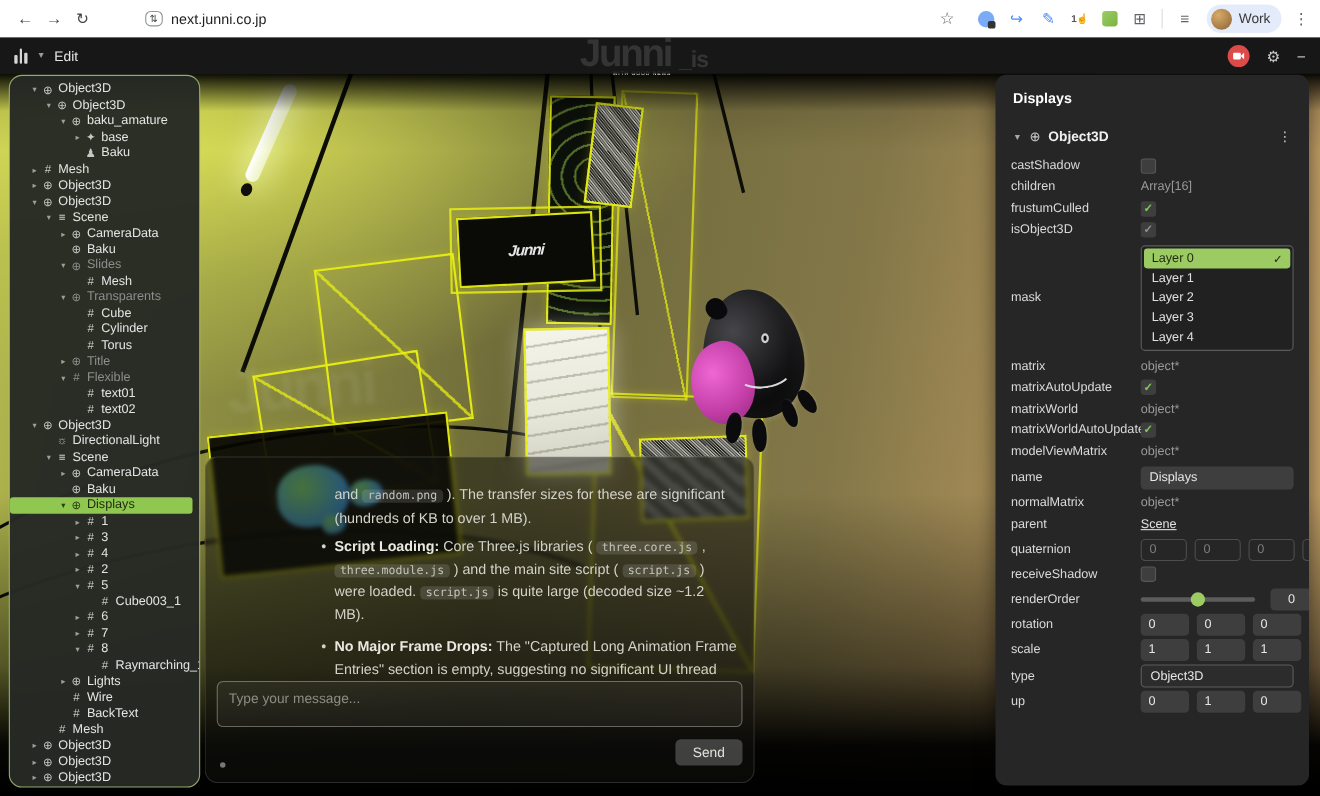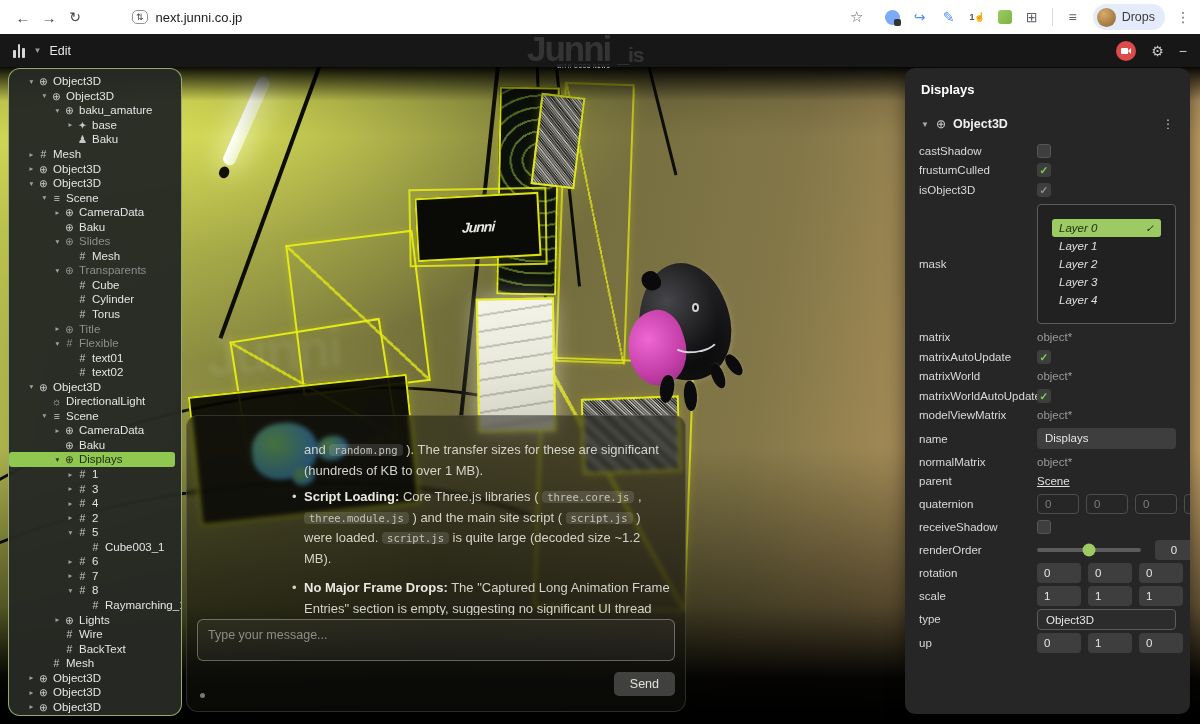--- a/index.html
+++ b/index.html
@@ -143,21 +143,21 @@
   .cb { width:14px; height:14px; border-radius:3px; background:#3e3e3e; border:1px solid #565656; display:flex; align-items:center; justify-content:center; font-size:10.5px; line-height:1; }
   .cb.checked { border-color:#3e3e3e; color:#7ccb52; font-weight:bold; }
   .cb.disabled { color:#8f8f8f; }
   .ptype-input { margin:3px 0; } .ptype-vector { margin:3px 0; } .ptype-slider { margin:3px 0; }
   .tinput { height:21px; line-height:21px; border-radius:4px; font-size:11.5px; color:#e6e6e6; padding:0 8px; }
   .tinput.outlined { flex:1; border:1px solid #5c5c5c; background:rgba(255,255,255,0.03); }
   .tinput.filled { flex:1; background:#3e3e3e; }
   .plink { font-size:11.5px; color:#e0e0e0; text-decoration:underline; }
   .vcell { width:44px; height:20px; line-height:20px; background:#3e3e3e; border-radius:4px; margin-right:7px; padding:0 7px; font-size:11.5px; color:#e6e6e6; }
   .vcell.dis { background:transparent; border:1px solid #4d4d4d; color:#7d7d7d; width:42px; line-height:18px; }
-  .listbox { flex:1; border:1px solid #5c5c5c; border-radius:4px; background:rgba(0,0,0,0.12); padding:14px; margin:4px 0;font-style:italic; }
+  .listbox { flex:1; border:1px solid #5c5c5c; border-radius:4px; background:rgba(0,0,0,0.12); padding:2px; margin:4px 0; }
   .opt { height:18px; padding:0 7px; font-size:11.5px; color:#e0e0e0; display:flex; align-items:center; border-radius:3px; }
   .opt.sel { background:#9ccb63; color:#1e2a10; }
   .opt .check { margin-left:auto; font-size:10.5px; }
   .slider-track { width:104px; height:4px; background:#5c5c5c; border-radius:2px; position:relative; margin-right:14px; }
   .slider-thumb { position:absolute; left:50%; top:50%; transform:translate(-50%,-50%); width:13px; height:13px; border-radius:50%; background:#9ccb63; }
   .slider-val { width:38px; height:20px; line-height:20px; background:#3e3e3e; border-radius:4px; text-align:center; font-size:11.5px; color:#e6e6e6; }
 </style>
 </head>
 <body>
 
@@ -174,21 +174,21 @@
     <span class="ext-lock"></span>
     <span class="bicon ext-blue">↪</span>
     <span class="bicon ext-blue">✎</span>
     <span class="bicon ext-hand">1☝</span>
     <span class="ext-green"></span>
     <span class="bicon">⊞</span>
     <span class="vdiv"></span>
     <span class="bicon">≡</span>
     <div class="profile-chip">
       <span class="avatar"></span>
-      <span class="profile-name">Drops</span>
+      <span class="profile-name">Work</span>
     </div>
     <span class="kebab">⋮</span>
   </div>
 </div>
 
 <div class="devtools-bar">
   <span class="levels-icon">
       <i class="lv1"></i>
       <i class="lv2"></i>
       <i class="lv3"></i>
@@ -499,20 +499,26 @@
     <span class="s-label">Object3D</span>
     <span class="s-kebab">⋮</span>
   </div>
   <div id="insp-rows">
       <div class="prow ptype-checkbox">
         <div class="plabel">castShadow</div>
         <div class="pvalue">
           <span class="cb"></span>
         </div>
       </div>
+      <div class="prow ptype-text">
+        <div class="plabel">children</div>
+        <div class="pvalue">
+          <span class="gray">Array[16]</span>
+        </div>
+      </div>
       <div class="prow ptype-checkbox">
         <div class="plabel">frustumCulled</div>
         <div class="pvalue">
           <span class="cb checked">✓</span>
         </div>
       </div>
       <div class="prow ptype-checkbox">
         <div class="plabel">isObject3D</div>
         <div class="pvalue">
           <span class="cb checked disabled">✓</span>

